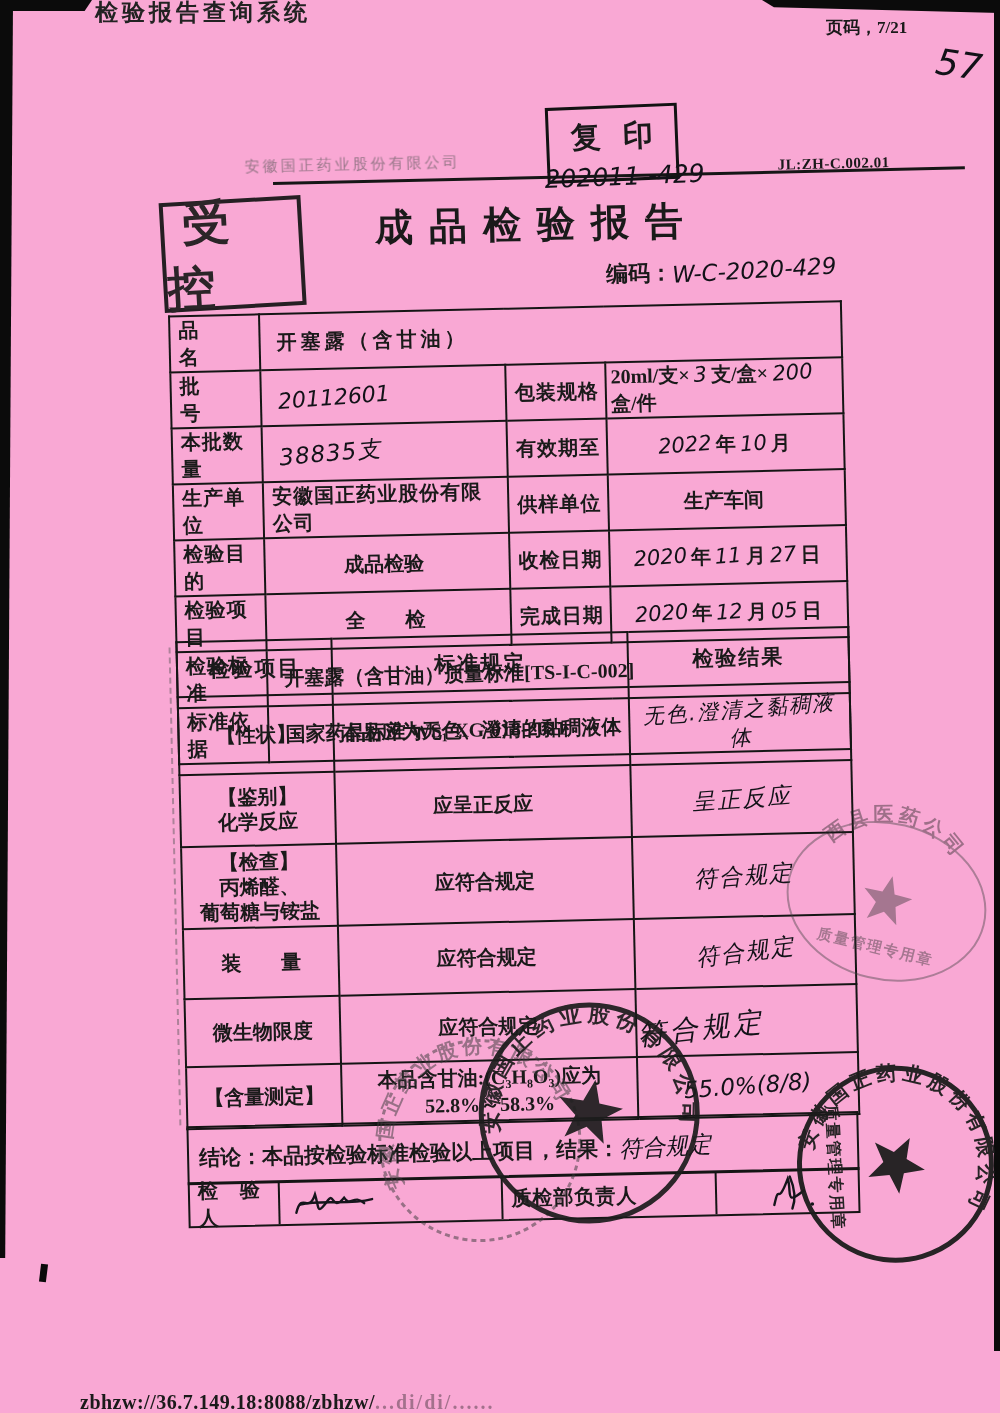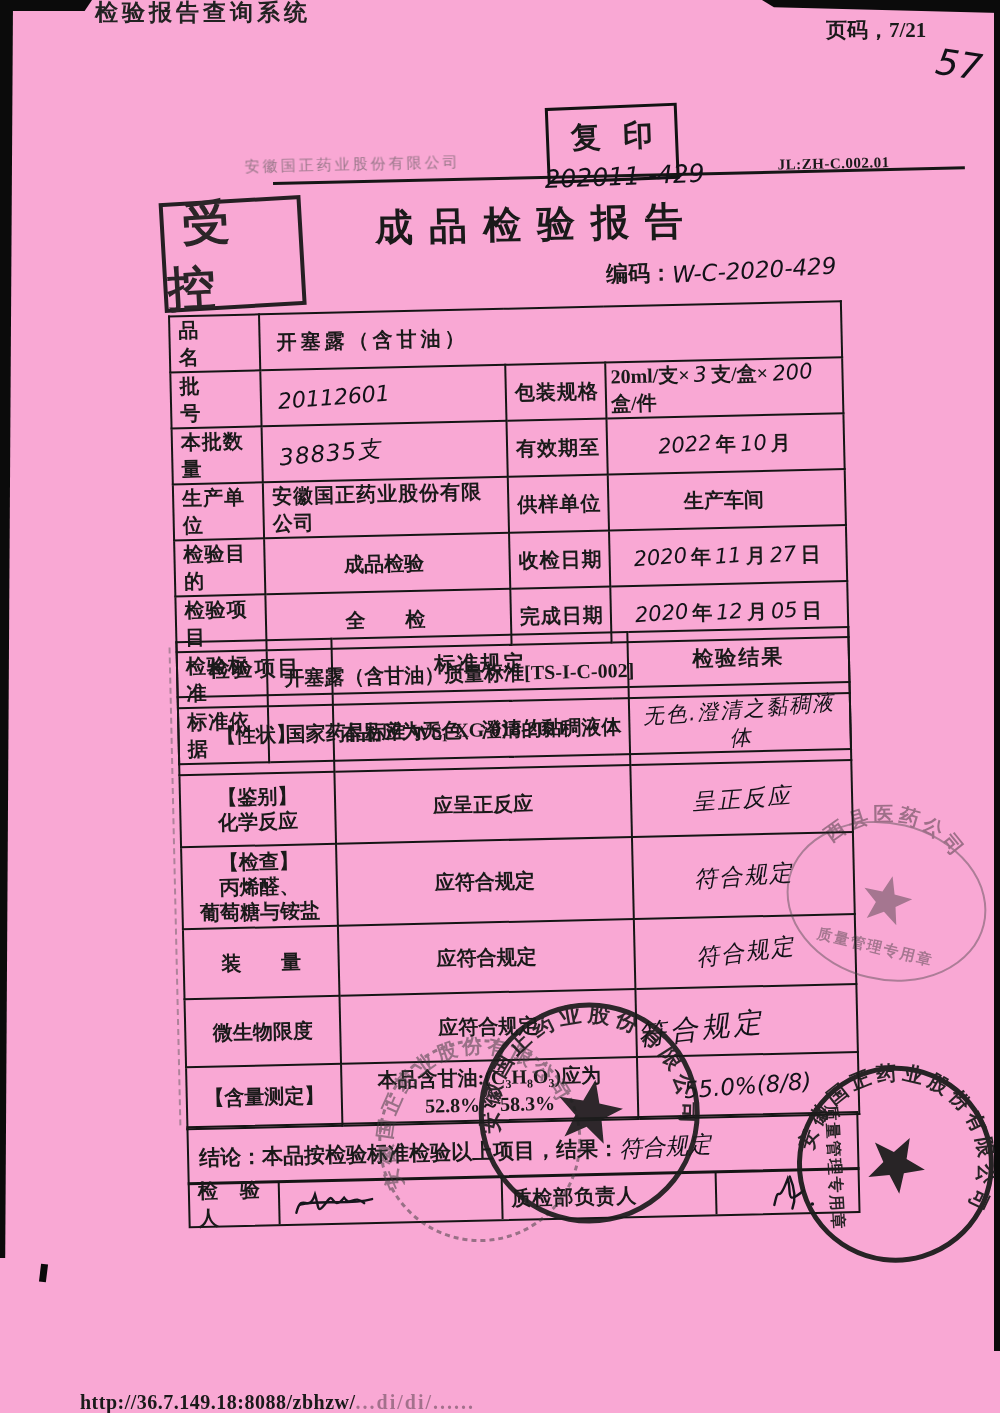--- a/index.html
+++ b/index.html
@@ -8,21 +8,21 @@
   
   .edge{position:absolute;background:#0b0b0b;}
   .edge-left{left:0;top:0;width:13px;height:1258px;clip-path:polygon(0 0,100% 0,40% 100%,0 100%);}
   .edge-right{right:0;top:6px;width:6px;height:1345px;}
   .corner-tl{left:0;top:0;width:92px;height:11px;clip-path:polygon(0 0,100% 0,92% 100%,0 100%);}
   .corner-tr{left:762px;top:0;width:238px;height:13px;clip-path:polygon(0 0,100% 0,100% 100%,5% 55%);}
   .mark-dot{left:40px;top:1264px;width:7px;height:18px;transform:rotate(7deg);}
   
   .sys-title{position:absolute;left:95px;top:-3px;font-family:"Liberation Sans",sans-serif;
              font-weight:bold;font-size:23px;letter-spacing:4px;color:#222;}
-  .page-no{position:absolute;left:826px;top:16px;font-size:21px;font-weight:600;}
+  .page-no{position:absolute;left:826px;top:16px;font-size:17px;font-weight:600;}
   .hand-mark{position:absolute;left:936px;top:44px;font-size:36px;transform:rotate(9deg);}
   .footer-url{position:absolute;left:80px;top:1391px;font-size:20px;font-weight:700;
               letter-spacing:.5px;white-space:nowrap;}
   .footer-url .faint{opacity:.38;letter-spacing:2px;margin-top:7px;}
   
   .hw{font-family:"DejaVu Sans",sans-serif;font-style:italic;font-weight:500;color:#121218;}
   
   .doc{position:absolute;left:0;top:0;width:1000px;height:1413px;
        transform:rotate(-1.3deg);transform-origin:500px 620px;}
   .faint-company{position:absolute;left:255px;top:152px;font-size:15px;letter-spacing:3px;
@@ -95,21 +95,21 @@
 
   <div class="edge edge-left"></div>
   <div class="edge edge-right"></div>
   <div class="edge corner-tl"></div>
   <div class="edge corner-tr"></div>
   <div class="edge mark-dot"></div>
 
   <div class="sys-title">检验报告查询系统</div>
   <div class="page-no">页码，7/21</div>
   <div class="hand-mark hw">57</div>
-  <div class="footer-url"><span>http://36.7.149.18:8088/zbhzw/</span><span class="faint">...di/di/......</span></div>
+  <div class="footer-url"><span>zbhzw://36.7.149.18:8088/zbhzw/</span><span class="faint">...di/di/......</span></div>
 
   <div class="doc">
 
     <div class="faint-company">安徽国正药业股份有限公司</div>
     <div class="header-rule"></div>
 
     <div class="copy-stamp">
       <div class="cs-label">复印</div>
       <div class="cs-number hw">202011 -429</div>
     </div>

